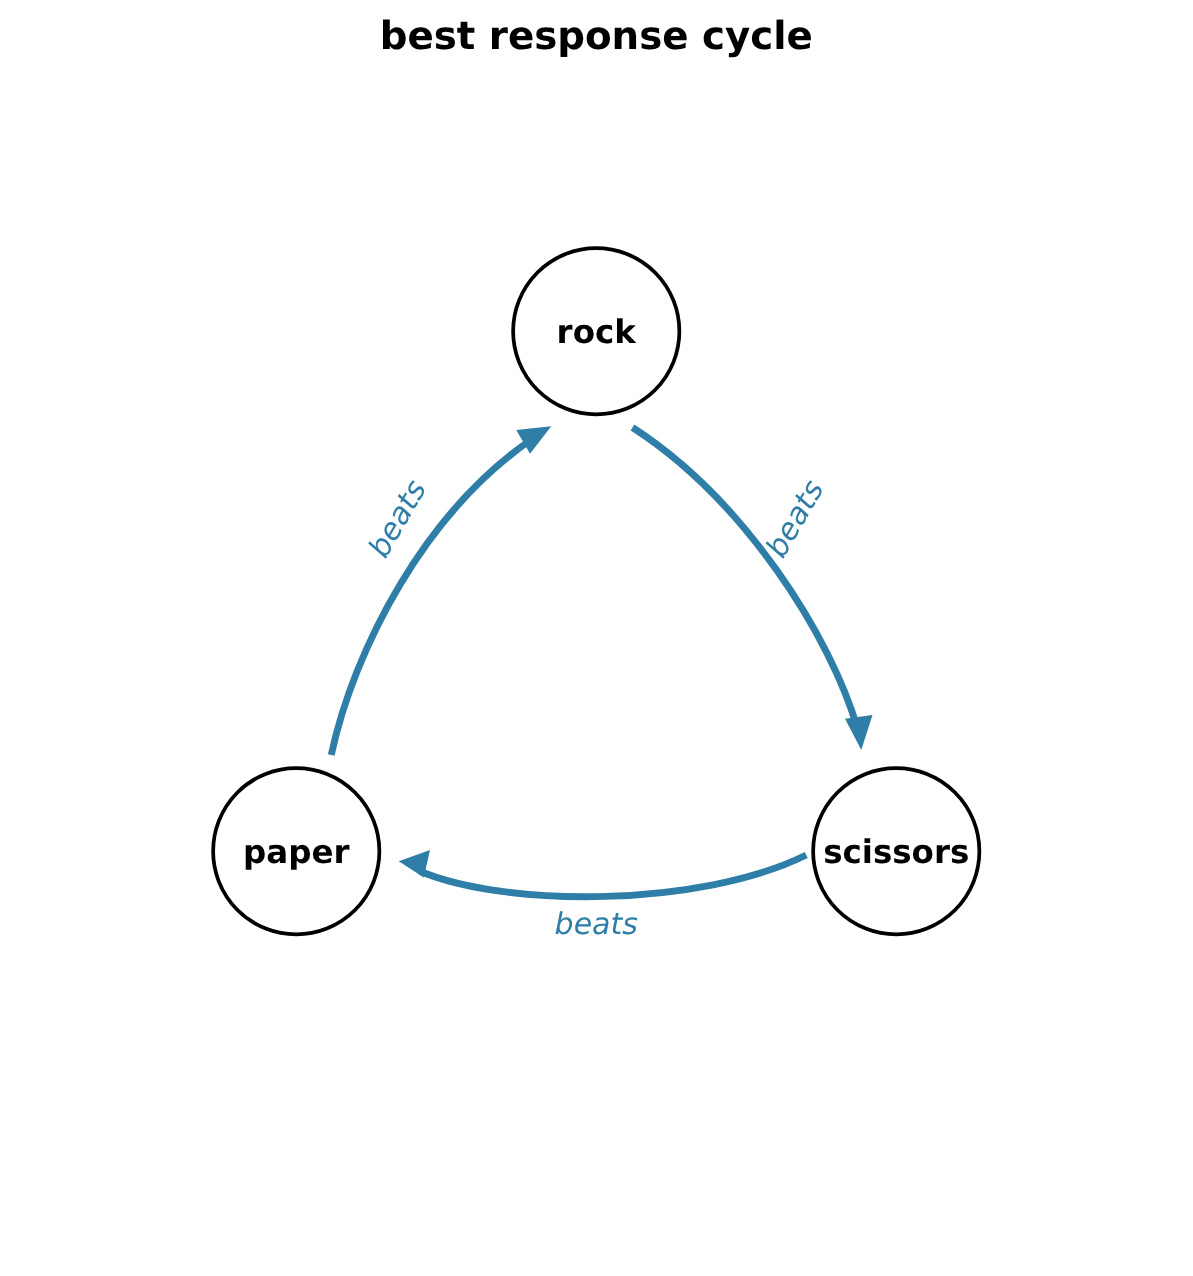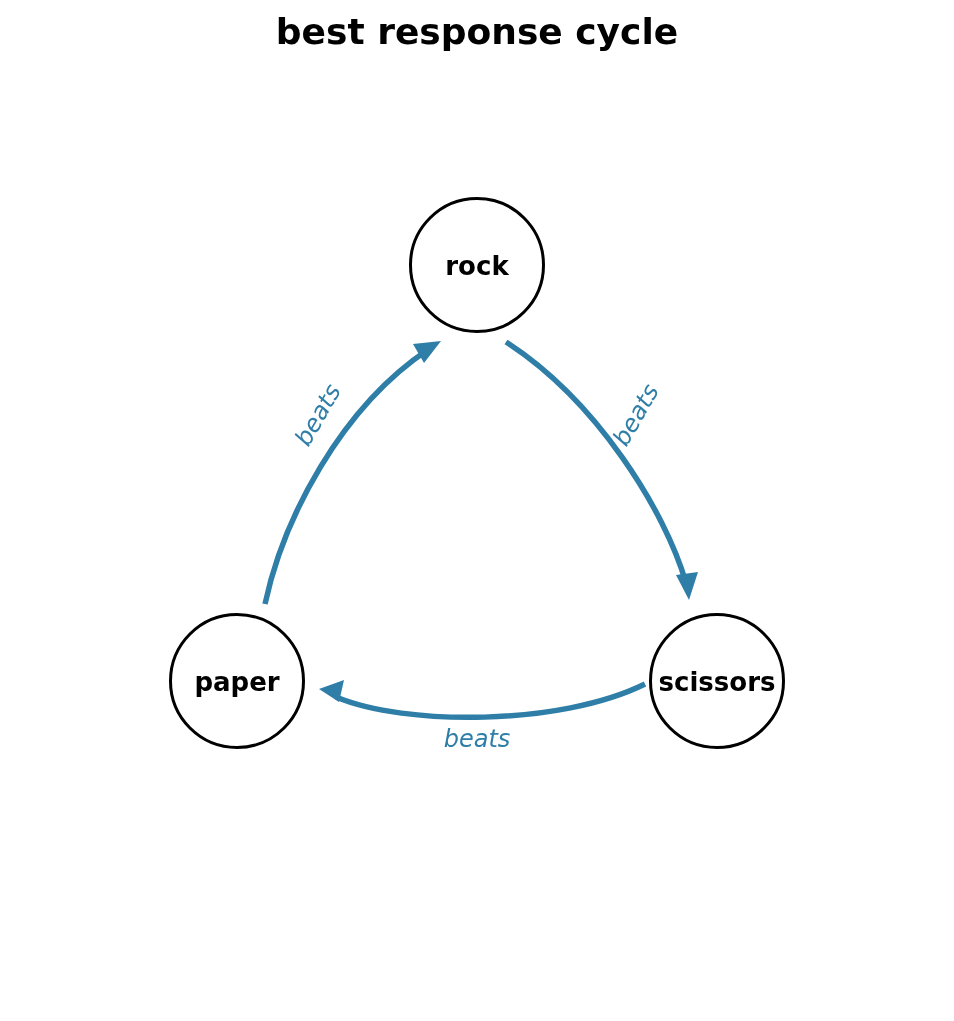--- a/index.html
+++ b/index.html
@@ -19,21 +19,21 @@
     height: 1021px;
     background: #ffffff;
   }
   #title {
     position: absolute;
     left: 0;
     top: 11px;
     width: 954px;
     text-align: center;
     font-family: "DejaVu Sans", "Liberation Sans", sans-serif;
-    font-size: 36px;
+    font-size: 31px;
     font-weight: bold;
     color: #000000;
     letter-spacing: 0px;
   }
   svg#graph {
     position: absolute;
     left: 0;
     top: 0;
     width: 954px;
     height: 1021px;

